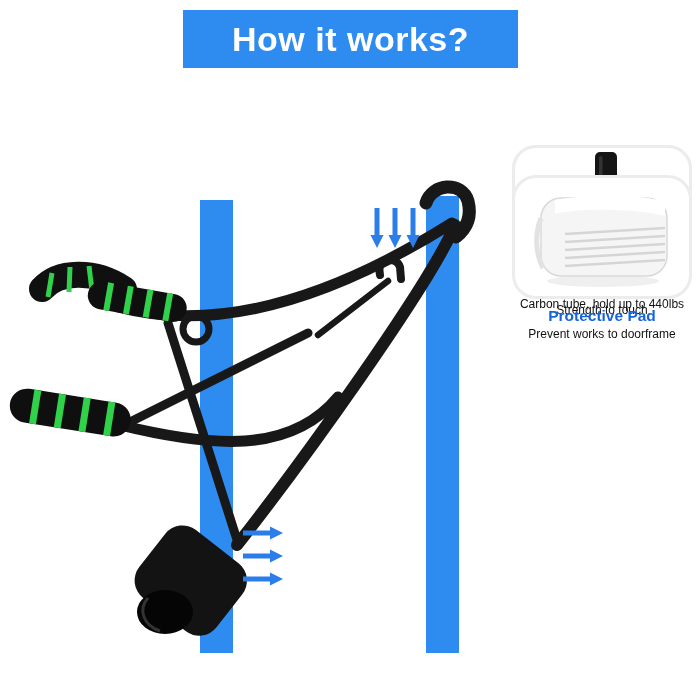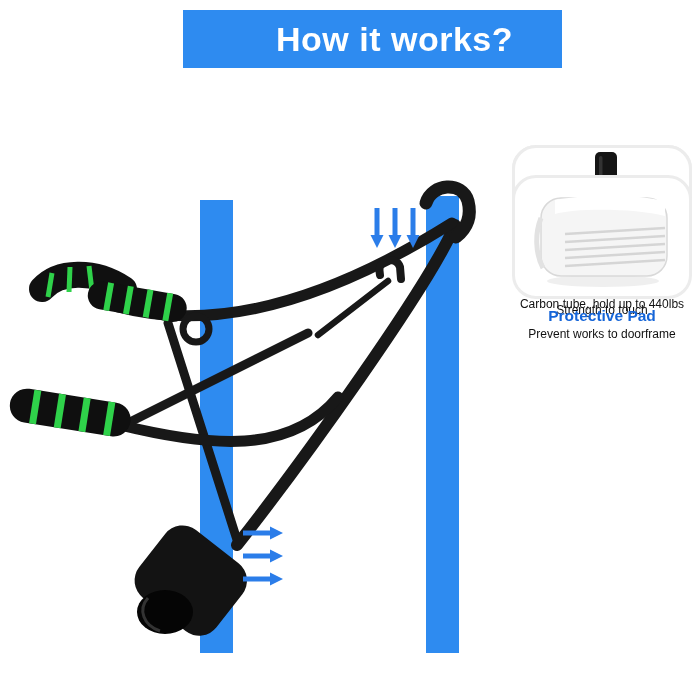--- a/index.html
+++ b/index.html
@@ -2,21 +2,21 @@
 <html><head>
 <meta charset="utf-8">
 <style>
   html,body{margin:0;padding:0;background:#fff;}
   .page{
     position:relative;width:700px;height:700px;background:#ffffff;overflow:hidden;
     font-family:"Liberation Sans", sans-serif;
   }
   .banner{
     position:absolute;left:183px;top:10px;width:335px;height:58px;
-    background:#2e8bf0;display:flex;align-items:center;justify-content:center;padding-left:44px;
+    background:#2e8bf0;display:flex;align-items:center;justify-content:center;
   }
   .banner-title{color:#ffffff;font-size:34px;font-weight:700;letter-spacing:.5px;}
   .illo{position:absolute;left:0;top:75px;width:505px;height:625px;}
   .features{position:absolute;left:506px;top:145px;width:192px;}
   .feature{position:absolute;left:0;width:192px;text-align:center;}
   .f0{top:0;} .f1{top:192;} .f2{top:375;margin-top:30px;}
   .fbox{
     width:180px;height:130px;margin:0 auto;background:#ffffff;
     border:3px solid #ececec;border-radius:24px;box-sizing:border-box;
     display:flex;align-items:center;justify-content:center;overflow:hidden;

